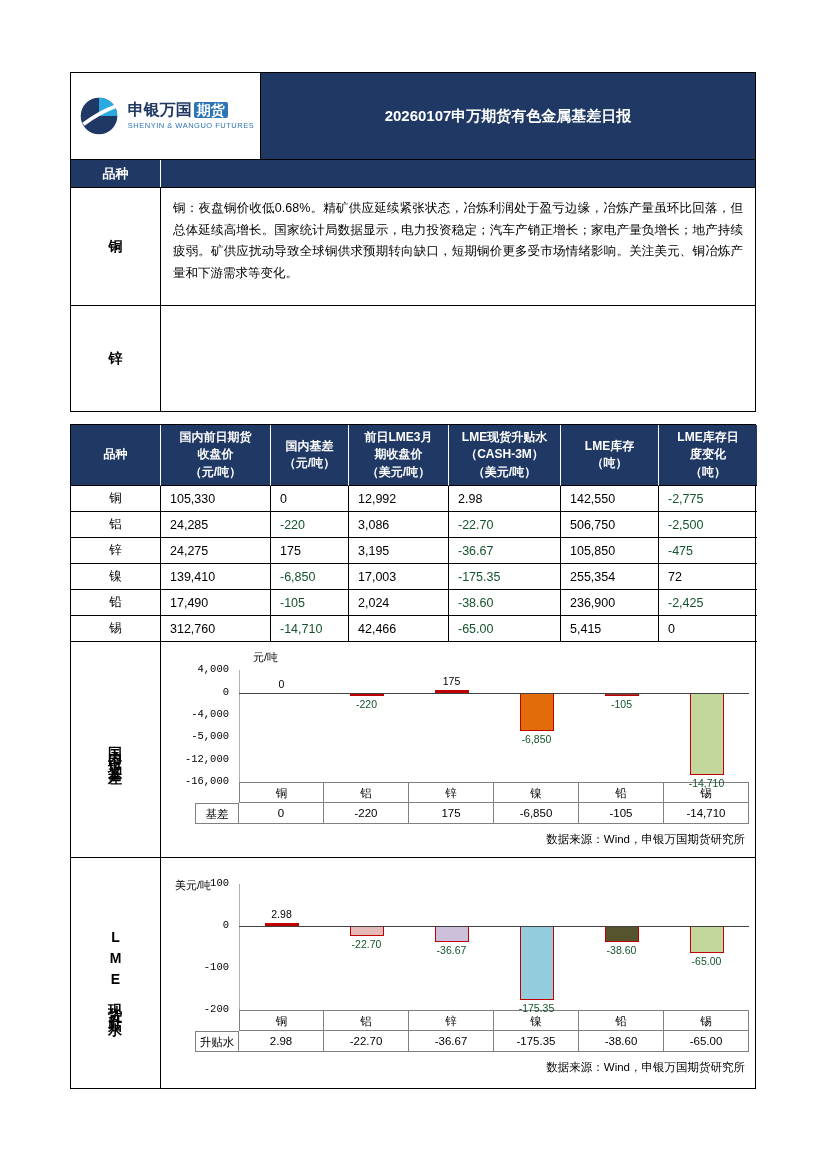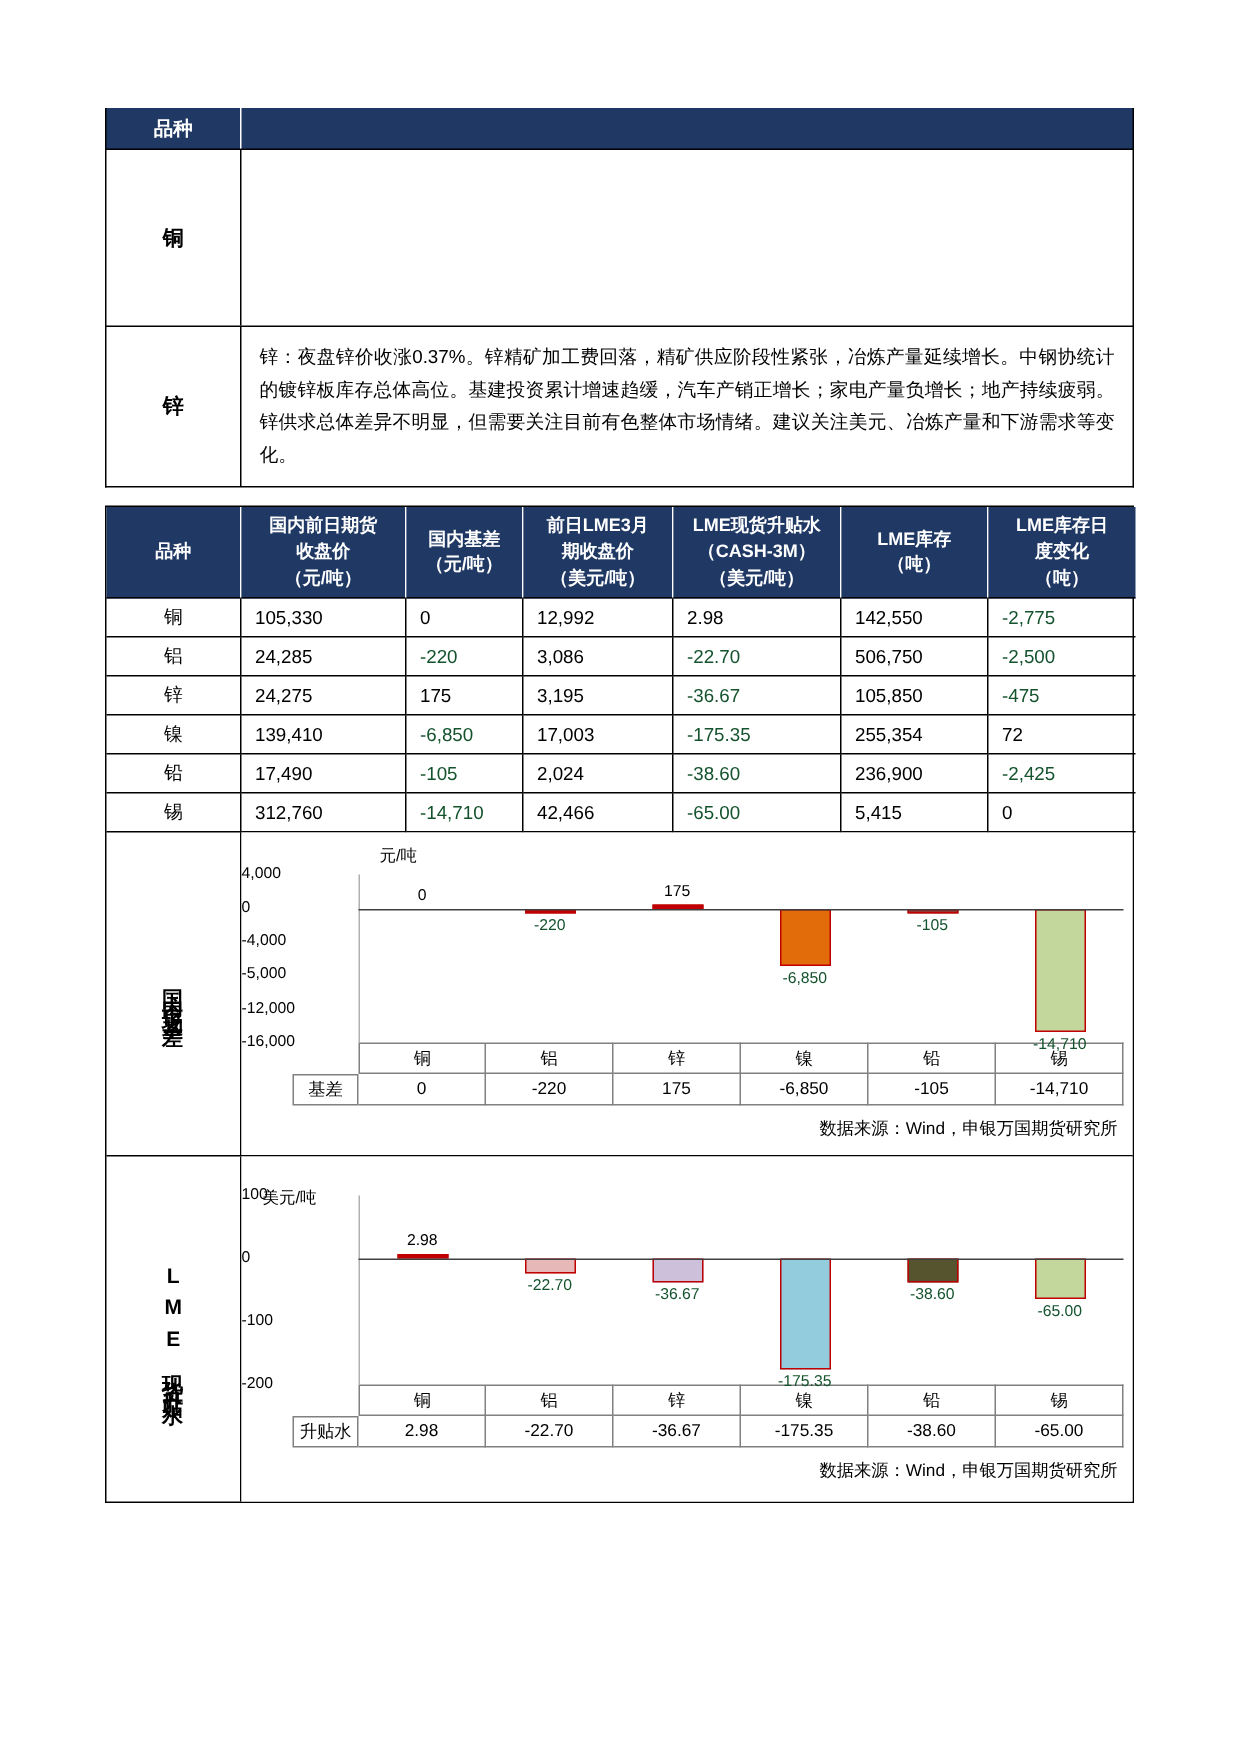--- a/index.html
+++ b/index.html
@@ -47,50 +47,67 @@
 
   .chart-row{display:flex;border-bottom:1px solid #000;}
   .chart-row:last-child{border-bottom:none;}
   .chart-side{width:90px;box-sizing:border-box;border-right:1px solid #000;
               display:flex;align-items:center;justify-content:center;}
   .side-text{writing-mode:vertical-rl;text-orientation:upright;font-size:14px;font-weight:bold;
              letter-spacing:5px;}
   .chart-area{position:relative;flex:1;background:#fff;}
 
   .unit{position:absolute;font-size:11px;color:#000;}
-  .ytick{position:absolute;font-size:10.5px;text-align:left;color:#000;}
+  .ytick{position:absolute;font-size:10.5px;text-align:right;color:#000;font-family:Liberation Mono, monospace;}
   .yaxis{position:absolute;width:1px;background:#b0b0b0;}
   .zeroline{position:absolute;height:1px;background:#404040;z-index:2;}
   .bar{position:absolute;box-sizing:border-box;border:1px solid #C00000;z-index:1;}
   .dlabel{position:absolute;font-size:10.5px;text-align:center;z-index:5;}
   .mini{position:absolute;display:grid;font-size:11.5px;z-index:3;}
   .mcell{box-sizing:border-box;height:21px;line-height:20px;text-align:center;
          border-right:1px solid #808080;border-bottom:1px solid #808080;background:transparent;}
   .mcell.top{border-top:1px solid #808080;}
   .mcell.left{border-left:1px solid #808080;}
   .mcell.corner{border:none;}
   .source{position:absolute;font-size:11.5px;color:#000;right:10px;text-align:right;}
 </style>
 </head>
 <body>
 
 <div class="page">
   <div class="content">
 
+    <div class="logo-row">
+      <div class="logo-cell">
+        <svg width="44" height="44" viewBox="0 0 48 48">
+          <circle cx="24" cy="24" r="20" fill="#1F3864"></circle>
+          <path d="M24 4 A20 20 0 0 1 44 24 L24 24 Z" fill="#29ABE2"></path>
+          <path d="M7 33 Q24 20 43 13" stroke="#ffffff" stroke-width="4" fill="none"></path>
+        </svg>
+        <div class="logo-text">
+          <div class="logo-cn">
+            <span>申银万国</span>
+            <span class="logo-badge">期货</span>
+          </div>
+          <div class="logo-en">SHENYIN &amp; WANGUO FUTURES</div>
+        </div>
+      </div>
+      <div class="title-cell">20260107申万期货有色金属基差日报</div>
+    </div>
 
     <div class="opin-header">
       <div class="oh-variety">品种</div>
     </div>
 
     <div class="opin-row row-cu">
       <div class="or-variety">铜</div>
+      <div class="or-text">铜：夜盘铜价收低0.68%。精矿供应延续紧张状态，冶炼利润处于盈亏边缘，冶炼产量虽环比回落，但总体延续高增长。国家统计局数据显示，电力投资稳定；汽车产销正增长；家电产量负增长；地产持续疲弱。矿供应扰动导致全球铜供求预期转向缺口，短期铜价更多受市场情绪影响。关注美元、铜冶炼产量和下游需求等变化。</div>
     </div>
     <div class="opin-row row-zn">
       <div class="or-variety">锌</div>
-      <div class="or-text">锌：夜盘锌价收涨0.37%。锌精矿加工费回落，精矿供应阶段性紧张，冶炼产量延续增长。中钢协统计的镀锌板库存总体高位。基建投资累计增速趋缓，汽车产销正增长；家电产量负增长；地产持续疲弱。锌供求总体差异不明显，但需要关注目前有色整体市场情绪。建议关注美元、冶炼产量和下游需求等变化。</div>
     </div>
 
     <div class="blockB">
       <table class="dt">
         <colgroup>
           <col style="width:90px">
             <col style="width:110px">
             <col style="width:78px">
           <col style="width:100px">
             <col style="width:112px">

